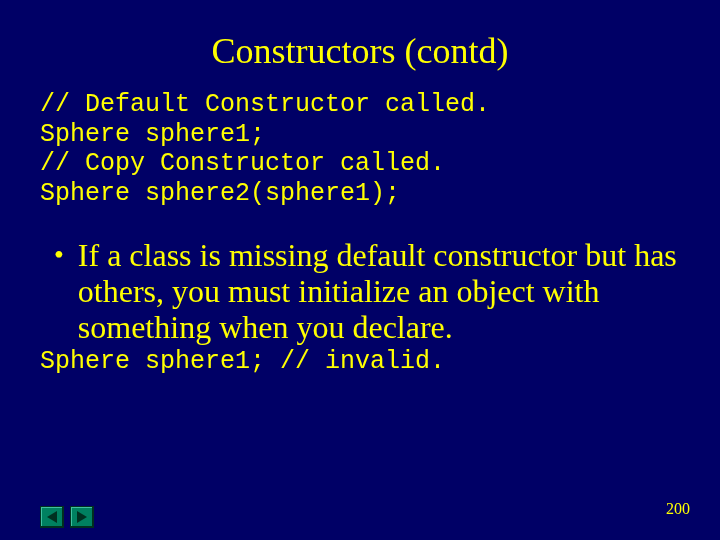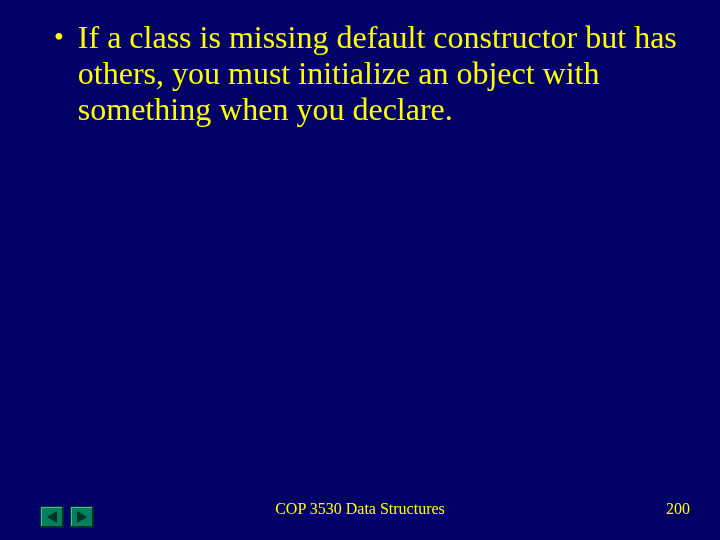--- a/index.html
+++ b/index.html
@@ -101,30 +101,35 @@
     border-top: 6px solid transparent;
     border-bottom: 6px solid transparent;
     border-left: 10px solid #003020;
   }
 </style>
 </head>
 <body>
 
 <div class="slide">
 
+  <div class="title">Constructors (contd)</div>
 
+  <div class="code">// Default Constructor called.
+Sphere sphere1;
+// Copy Constructor called.
+Sphere sphere2(sphere1);</div>
 
   <div class="bullet-row">
     <div class="bullet-dot">•</div>
     <div class="bullet-text">If a class is missing default constructor but has others, you must initialize an object with something when you declare.</div>
   </div>
 
+  <div class="code2">Sphere sphere1; // invalid.</div>
 
   <div class="footer">
-    <div class="footer-center">COP 3530 Data Structures</div>
     <div class="footer-right">200</div>
   </div>
 
   <div class="nav">
     <div class="nav-btn">
       <div class="tri-left"></div>
     </div>
     <div class="nav-btn">
       <div class="tri-right"></div>
     </div>

